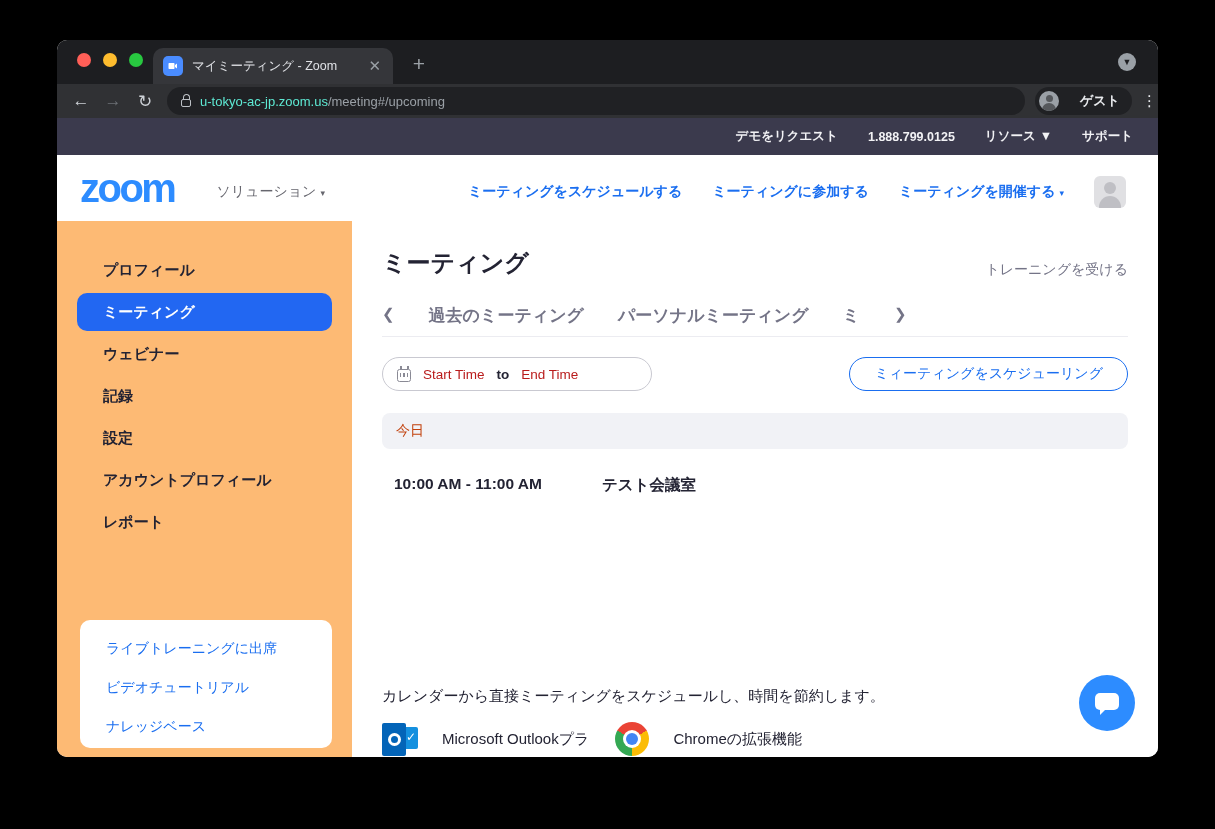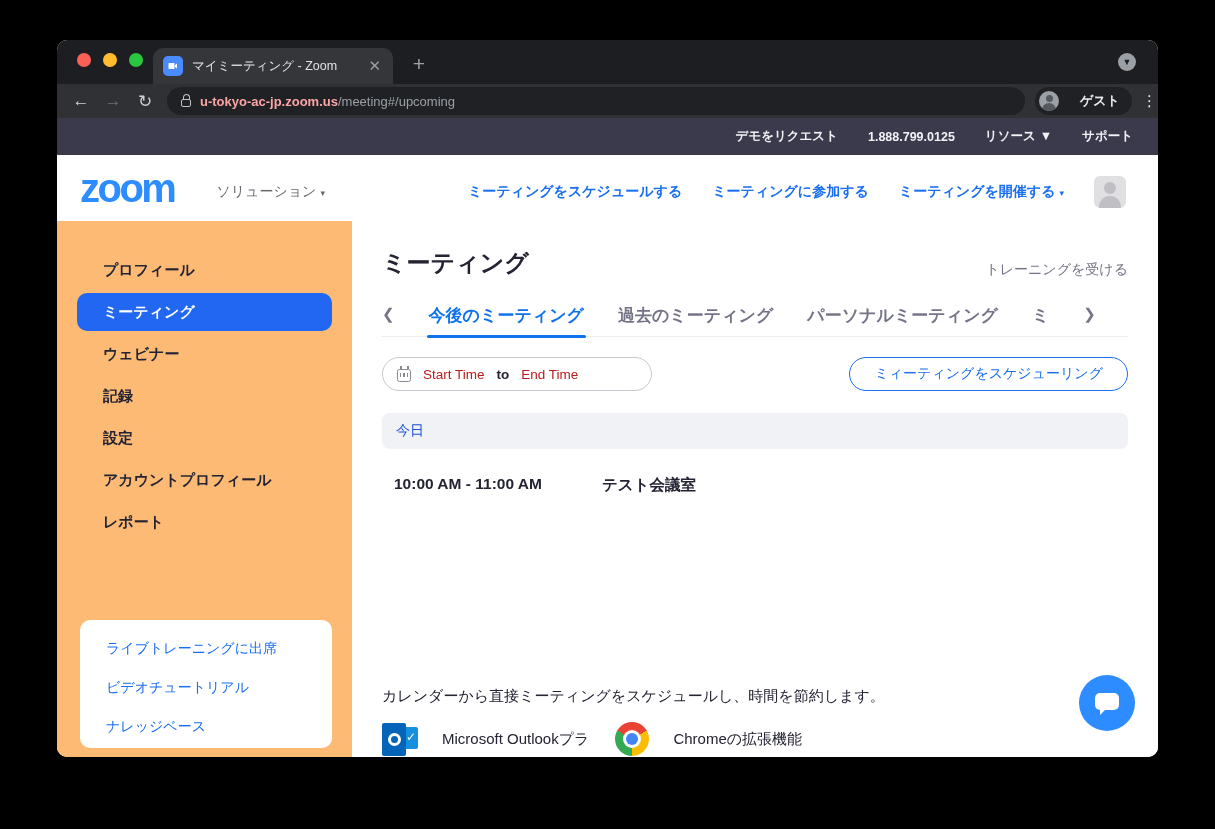--- a/index.html
+++ b/index.html
@@ -25,21 +25,21 @@
                 color:#1d1e21; font-size:9px; display:flex; align-items:center; justify-content:center; }
 
   .toolbar { position:absolute; left:0; top:44px; right:0; height:34px; background:#303134; display:flex; align-items:center; }
   .nav-ico { font-size:17px; color:#cdd1d6; width:32px; text-align:center; }
   .nav-ico.disabled { color:#6c7075; }
   .urlbar { height:28px; background:#202124; border-radius:14px; margin-left:6px; width:858px;
             display:flex; align-items:center; padding:0 14px; gap:9px; }
   .lock-icon { width:10px; height:8px; border:1.5px solid #bdc1c6; border-radius:2px; position:relative; margin-top:4px; }
   .lock-icon:before { content:""; position:absolute; left:1px; top:-6px; width:5px; height:5px;
                       border:1.5px solid #bdc1c6; border-bottom:none; border-radius:4px 4px 0 0; }
-  .url-host { color:#fca5a5; font-size:13px; font-weight:700; }
+  .url-host { color:#5eead4; font-size:13px; font-weight:400; }
   .url-path { color:#9aa0a6; font-size:13px; }
   .guest { margin-left:10px; height:28px; background:#202124; border-radius:14px; display:flex; align-items:center; padding:0 12px 0 4px; gap:21px; }
   .guest-av { width:20px; height:20px; border-radius:50%; background:#9aa0a6; position:relative; overflow:hidden; }
   .guest-av:before { content:""; position:absolute; left:6.5px; top:3.5px; width:7px; height:7px; border-radius:50%; background:#55585c; }
   .guest-av:after  { content:""; position:absolute; left:3px; top:11.5px; width:14px; height:10px; border-radius:7px 7px 0 0; background:#55585c; }
   .guest-label { color:#e8eaed; font-size:13px; font-weight:600; }
   .kebab { color:#e8eaed; font-size:15px; margin-left:10px; letter-spacing:0; }
 
   
   .site-topnav { position:absolute; left:0; top:78px; right:0; height:37px; background:#3b3a4d;
@@ -84,21 +84,21 @@
   .cal-icon { width:14px; height:13px; border:1.5px solid #8a8a95; border-radius:2.5px; position:relative; margin-top:2px; flex:none; }
   .cal-icon:before { content:""; position:absolute; left:1.5px; top:-4px; width:2px; height:3px; background:#8a8a95; box-shadow:7px 0 0 #8a8a95; }
   .cal-icon:after { content:""; position:absolute; left:1.5px; top:3.5px; width:8px; height:4px;
                     background:repeating-linear-gradient(to right,#8a8a95 0 1.5px,transparent 1.5px 3.5px); }
   .ph { color:#b91c1c; font-size:13.5px; }
   .to { color:#232333; font-size:13.5px; font-weight:700; }
   .schedule-btn { margin-left:auto; height:34px; min-width:268px; border:1px solid #1a6ef0; border-radius:17px;
                   background:#fff; color:#1a6ef0; font-size:14px; padding:0 24px; font-family:inherit; }
 
   .today-bar { margin-top:22px; height:36px; background:#f1f2f6; border-radius:8px; display:flex; align-items:center; padding-left:14px; }
-  .today-bar span { color:#1d4ed8; font-size:14px; }
+  .today-bar span { color:#c2410c; font-size:14px; }
 
   .meeting-row { margin-top:26px; padding-left:12px; display:flex; }
   .m-time { width:208px; font-size:15.5px; font-weight:700; color:#232333; flex:none; }
   .m-name { font-size:15.5px; font-weight:700; color:#232333; }
 
   .bottom-block { position:absolute; left:30px; right:30px; top:466px; }
   .hint { color:#232333; font-size:15px; }
   .integrations { margin-top:16px; display:flex; align-items:center; gap:26px; }
   .integ { display:flex; align-items:center; gap:24px; }
   .integ-label { color:#232333; font-size:15px; white-space:nowrap; }
@@ -191,21 +191,20 @@
     </div>
 
     <div class="main">
       <div class="page-title-row">
         <div class="page-title">ミーティング</div>
         <a class="training" href="#">トレーニングを受ける</a>
       </div>
 
       <div class="tabs">
         <span class="tab-scroll">❮</span>
-        <span class="ptab active">今後のミーティング</span>
         <span class="ptab">過去のミーティング</span>
         <span class="ptab">パーソナルミーティング</span>
         <span class="ptab">ミ</span>
         <span class="tab-scroll">❯</span>
       </div>
 
       <div class="filter-row">
         <div class="daterange">
           <span class="cal-icon"></span>
           <span class="ph">Start Time</span>

